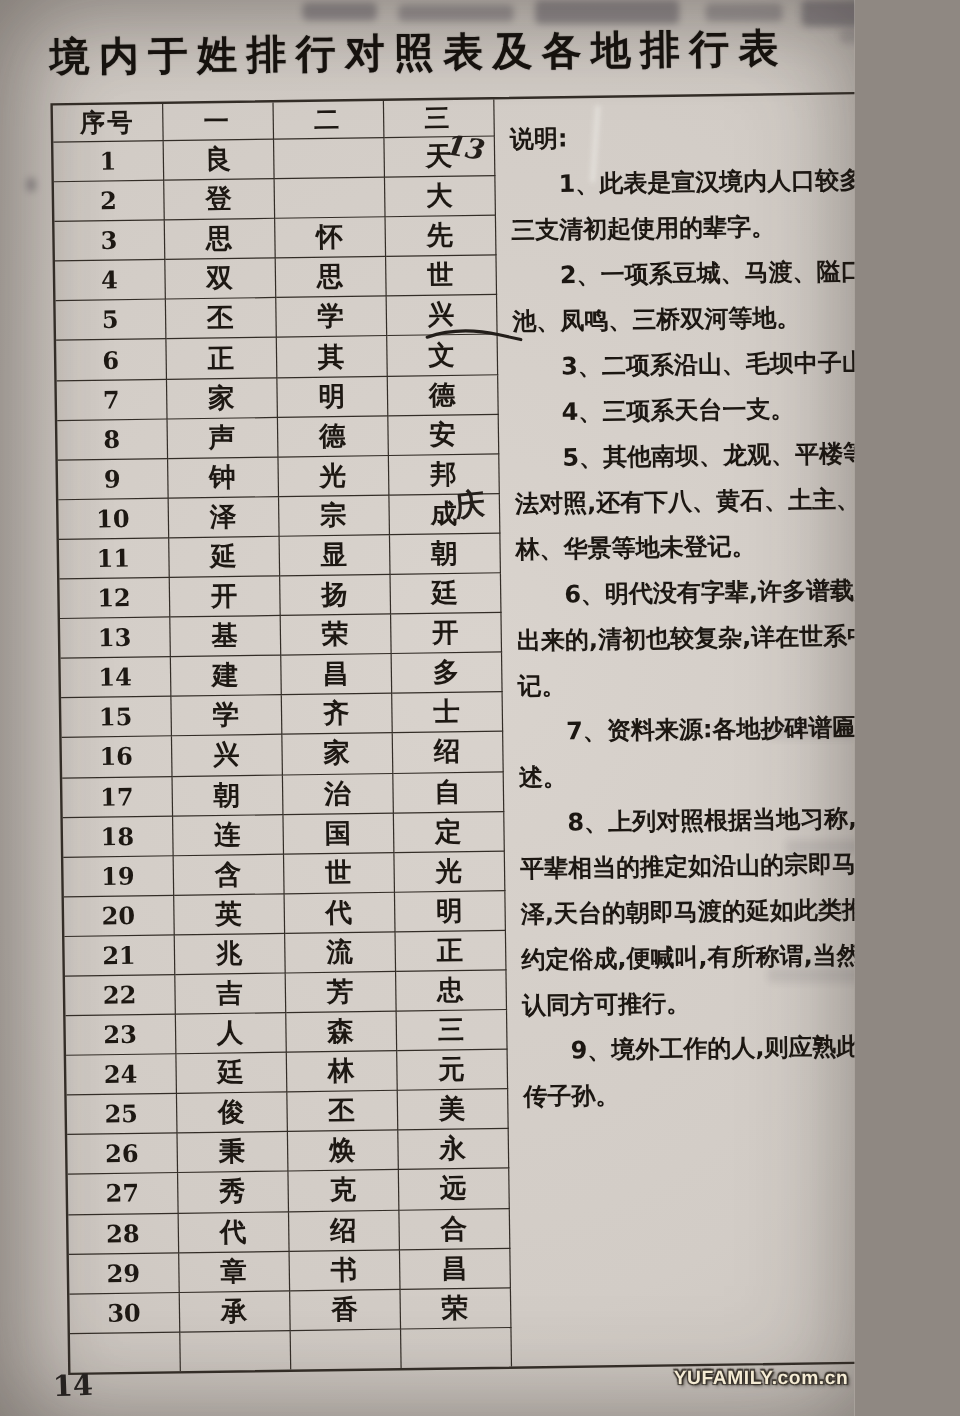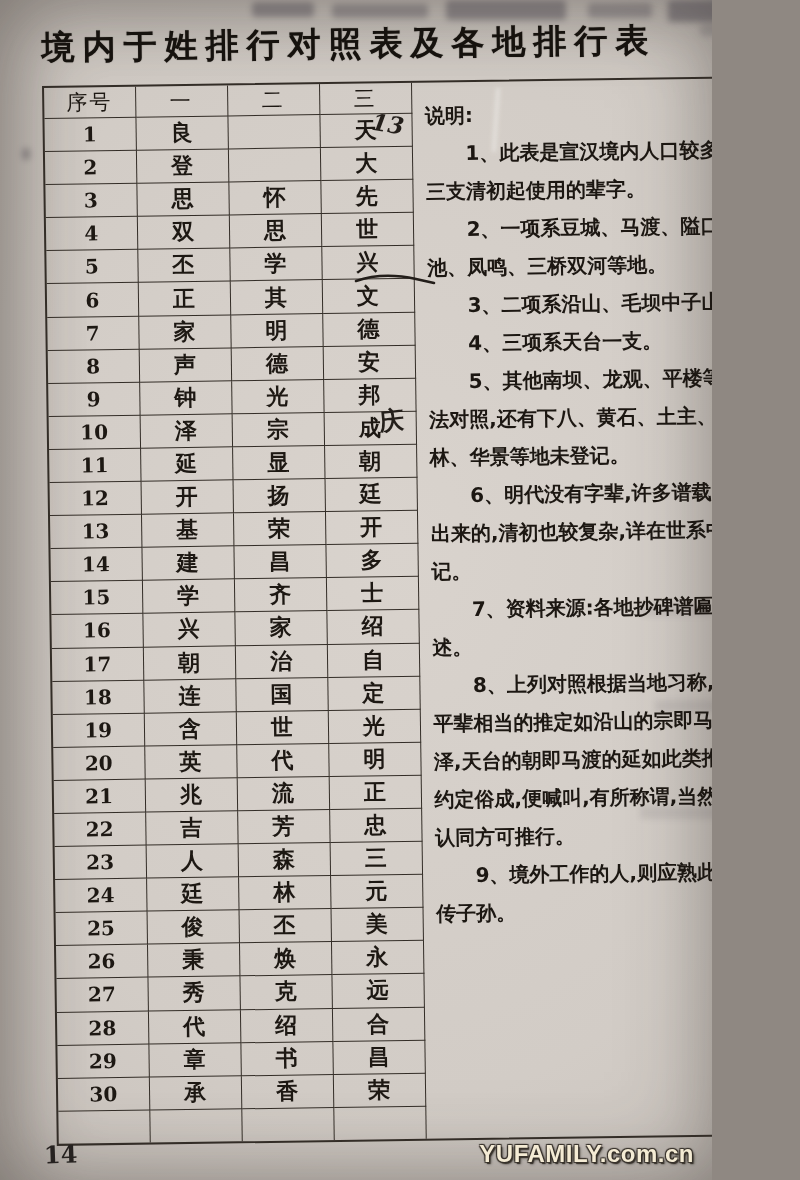--- a/index.html
+++ b/index.html
@@ -24,42 +24,42 @@
   }
   
   .gen-table { flex:0 0 367px; width:367px; border-collapse:collapse; table-layout:fixed; }
   .gen-table th, .gen-table td {
     border:1.6px solid #332d27; text-align:center; vertical-align:middle;
     color:#1d1813; overflow:hidden; white-space:nowrap; padding:0;
   }
   .gen-table tr > *:first-child { border-left:none; }
   .gen-table thead th { border-top:none; }
   .gen-table tr:last-child td { border-bottom:none; }
-  .gen-table thead th { height:30px; font-size:21px; font-weight:400; letter-spacing:2px; }
+  .gen-table thead th { height:30px; font-size:21px; font-weight:700; letter-spacing:2px; }
   .gen-table tbody td { height:31.9px; font-size:22px; font-weight:600; }
   .gen-table td.num { font-family:"DejaVu Serif", serif; font-size:20px; font-weight:700; }
   
   .notes {
     flex:1; border-left:none; padding:14px 6px 0 13px;
     font-size:20px; line-height:38px; color:#1c1712; font-weight:600;
   }
   .notes-heading { font-weight:700; }
   .note-para { margin:0; text-indent:2em; }
   
   .hand { position:absolute; color:#241f1b; font-family:"DejaVu Serif", serif; z-index:5; }
   .hand-13 { left:372px; top:110px; font-size:23px; font-style:italic; font-weight:600; transform:rotate(9deg); }
   .hand-qing { left:379px; top:404px; font-size:25px; font-weight:700; transform:rotate(-6deg); }
   .hand-stroke { position:absolute; left:352px; top:270px; z-index:5; }
   
   .page-number {
     position:absolute; left:44px; top:1140px; font-size:24px; font-weight:700;
     color:#262220; font-family:"DejaVu Serif", serif; transform:rotate(-2deg);
   }
   .watermark {
-    position:absolute; right:18px; top:1140px; font-size:24px; font-weight:800;
+    position:absolute; right:5px; top:1140px; font-size:16px; font-weight:800;
     letter-spacing:.5px; color:#f4ebd4; font-family:"Liberation Sans", sans-serif;
     text-shadow:1.5px 1.5px 1px #37312a, -1px -1px 1px #37312a, 1px -1px 1px #37312a, -1px 1px 1px #37312a, 2px 2px 3px rgba(30,26,22,.6);
   }
   
   .blob { position:absolute; background:#39343e; filter:blur(3px); border-radius:4px; }
   .crease { position:absolute; left:494px; top:88px; width:4px; height:64px;
     background:rgba(242,240,236,.55); filter:blur(2px); transform:rotate(4deg); }
 </style>
 </head>
 <body>

